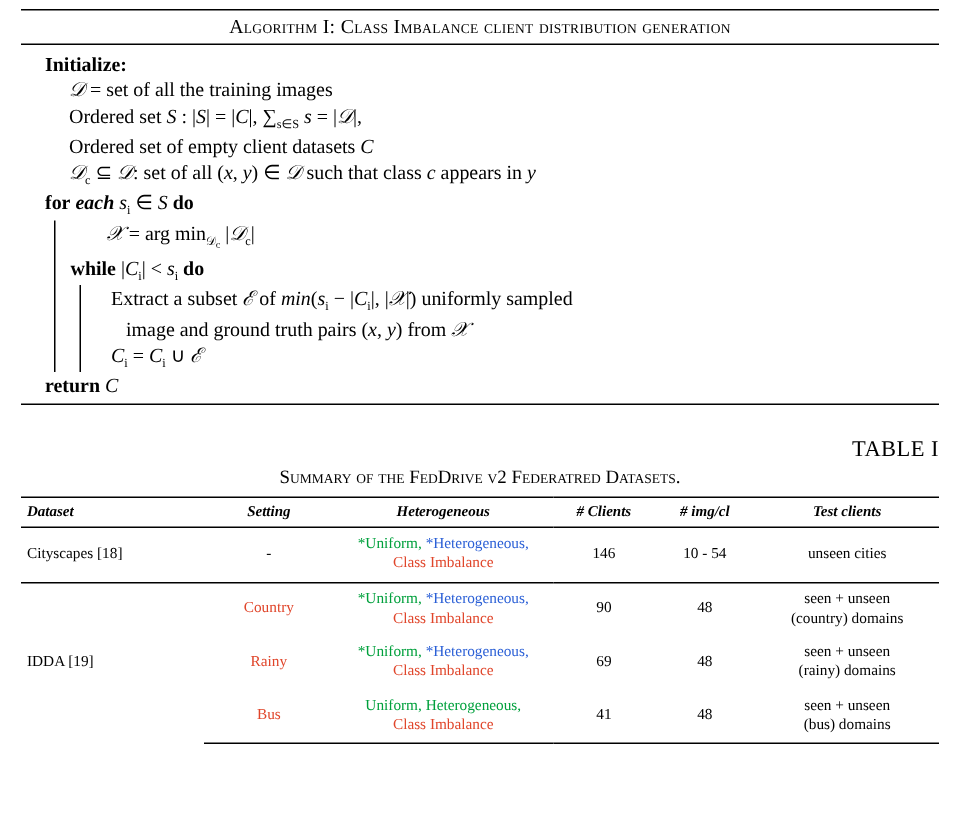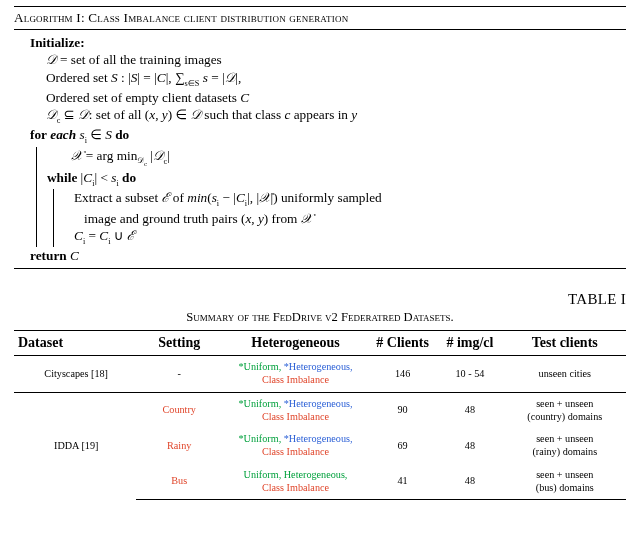--- a/index.html
+++ b/index.html
@@ -23,21 +23,21 @@
   }
 
   
   .algo {
     border-top: 1.4px solid #000;
     border-bottom: 1.4px solid #000;
     padding: 0;
     margin: 0 4px;
   }
   .algo-title {
-    text-align: left;
+    text-align: center;
     font-variant: small-caps;
     font-size: 13.2px;
     padding: 3px 0 3px 0;
     border-bottom: 0.9px solid #000;
     letter-spacing: 0.2px;
   }
   .algo-body {
     font-size: 13.3px;
     line-height: 1.30;
     padding: 4px 0 4px 16px;
@@ -90,30 +90,31 @@
     width: 100%;
     border-collapse: collapse;
     font-size: 10.2px;
   }
   table.data th {
     font-weight: bold;
     padding: 4px 2px 4px 2px;
     text-align: center;
     border-top: 1.3px solid #000;
     border-bottom: 0.9px solid #000;
-    font-size: 14px;
+    font-size: 10px;
+    font-style: italic;
   }
   table.data th.left { text-align: left; padding-left: 4px; }
   table.data td {
     padding: 5px 2px;
     text-align: center;
     vertical-align: middle;
     line-height: 1.25;
   }
-  table.data td.left { text-align: center; padding-left: 4px; }
+  table.data td.left { text-align: left; padding-left: 4px; }
   tr.sep td { border-bottom: 0.8px solid #000; }
   tr.last td { border-bottom: 1.3px solid #000; }
   .green { color: #00a03c; }
   .blue  { color: #2a5fd6; }
   .red   { color: #e0452a; }
   .orange{ color: #e0452a; }
   .tbl-note { line-height: 1.25; }
   .small-sub { font-size: 8.2px; vertical-align: sub; }
 </style>
 </head>

